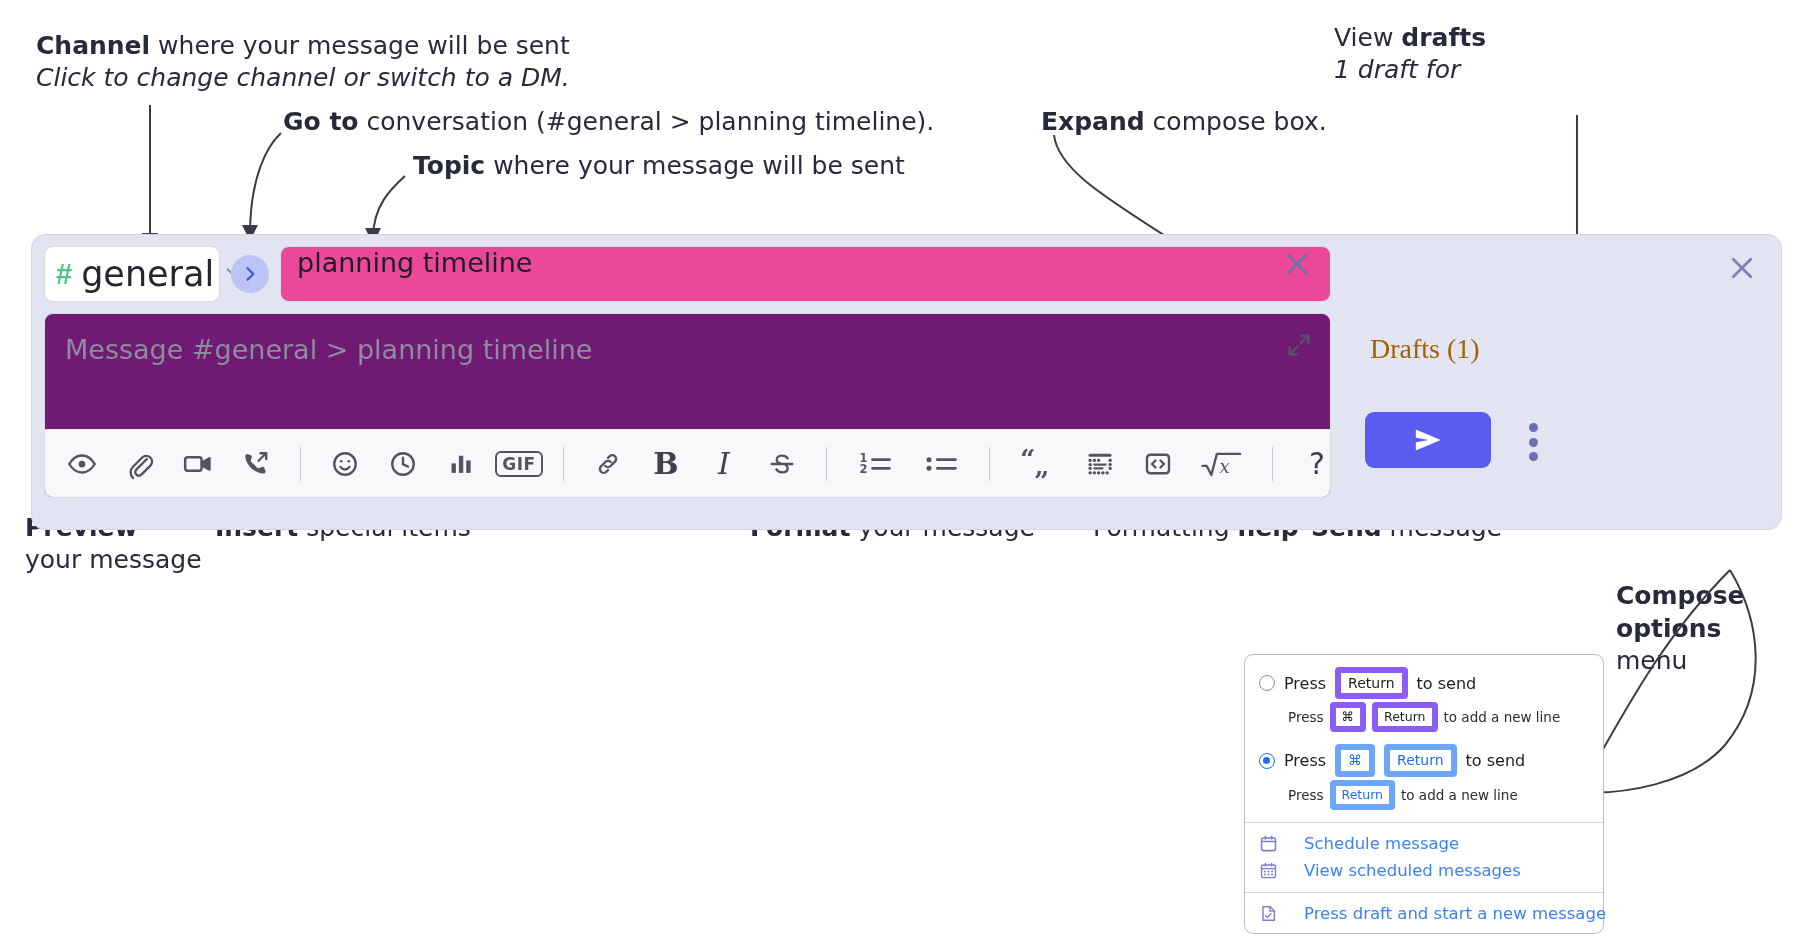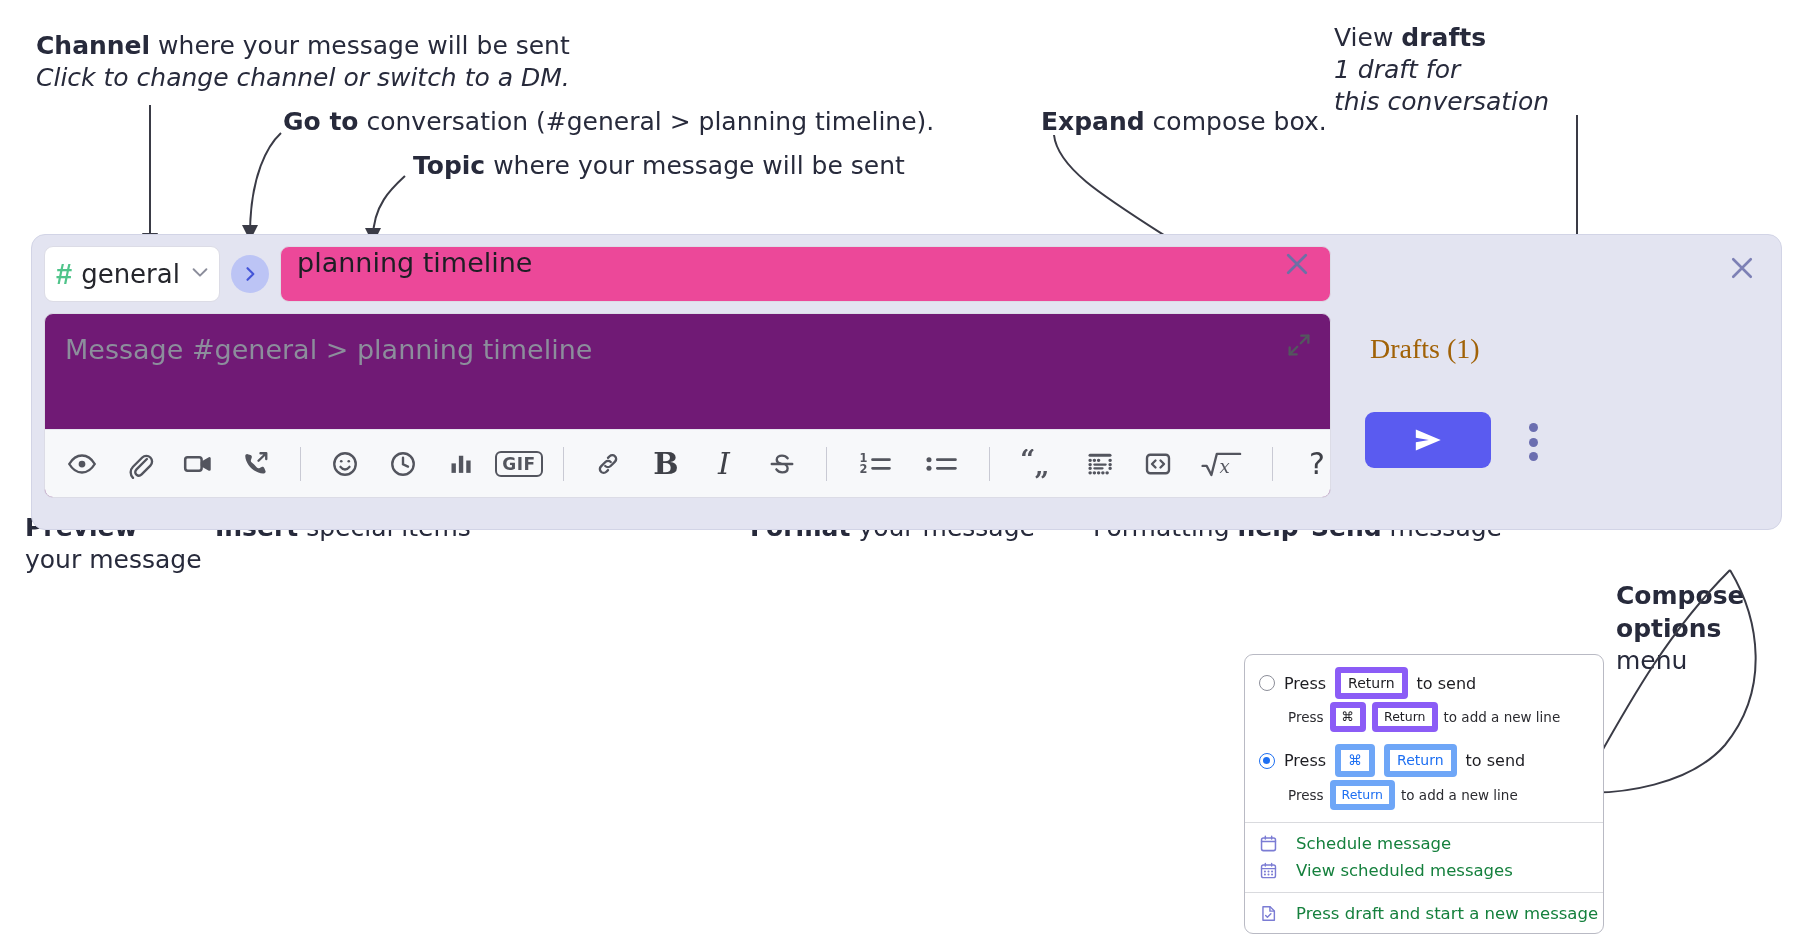--- a/index.html
+++ b/index.html
@@ -78,21 +78,21 @@
     border: 1px solid #dcdce6;
     border-radius: 9px;
     display: flex;
     align-items: center;
     padding: 0 11px;
     box-sizing: border-box;
     gap: 9px;
   }
   .hash-icon { color: #4fc48a; font-size: 29px; font-weight: 700; line-height: 1; }
   .channel-name {
-    font-size: 26px;
+    font-size: 35px;
     color: #25262c;
     flex: 1;
     font-family: "DejaVu Sans", sans-serif;
   }
   .chev { color: #8b8d9b; }
 
   .goto-btn {
     width: 38px; height: 38px;
     border-radius: 50%;
     background: #bcc4f5;
@@ -294,24 +294,24 @@
   }
   .key.sm { font-size: 12.5px; padding: 1px 6px; }
   .key.blue { border-color: #6ea6f7; color: #1d6ff2; }
   .menu-div {
     height: 1px;
     background: #d9dade;
     margin: 8px 0 7px 0;
   }
   .menu-item {
     display: flex;
-    gap: 18px;
+    gap: 26px;
     padding: 4px 14px;
     font-size: 16.5px;
-    color: #15803d;
+    color: #3b82f6;
     white-space: nowrap;
   }
   .menu-item .mi-icon { color: #7b7cd4; display: flex; align-items: center; flex: none; }
 </style>
 </head>
 <body>
 
 <div class="abs anno" style="left:36px; top:22px;margin-top:8px;">
   <div><b>Channel</b><span> where your message will be sent</span></div>
   <div class="sub">Click to change channel or switch to a DM.</div>
@@ -325,21 +325,20 @@
   <b>Topic</b><span> where your message will be sent</span>
 </div>
 
 <div class="abs anno" style="left:1041px; top:106px;">
   <b>Expand</b><span> compose box.</span>
 </div>
 
 <div class="abs anno" style="left:1334px; top:22px;">
   <div><span>View </span><b>drafts</b></div>
   <div class="sub">1 draft for</div>
-  <div class="sub">this conversation</div>
 </div>
 
 <div class="abs anno" style="left:25px; top:512px;">
   <div><b>Preview</b></div>
   <div>your message</div>
 </div>
 
 <div class="abs anno" style="left:215px; top:512px;">
   <b>Insert</b><span> special items</span>
 </div>

